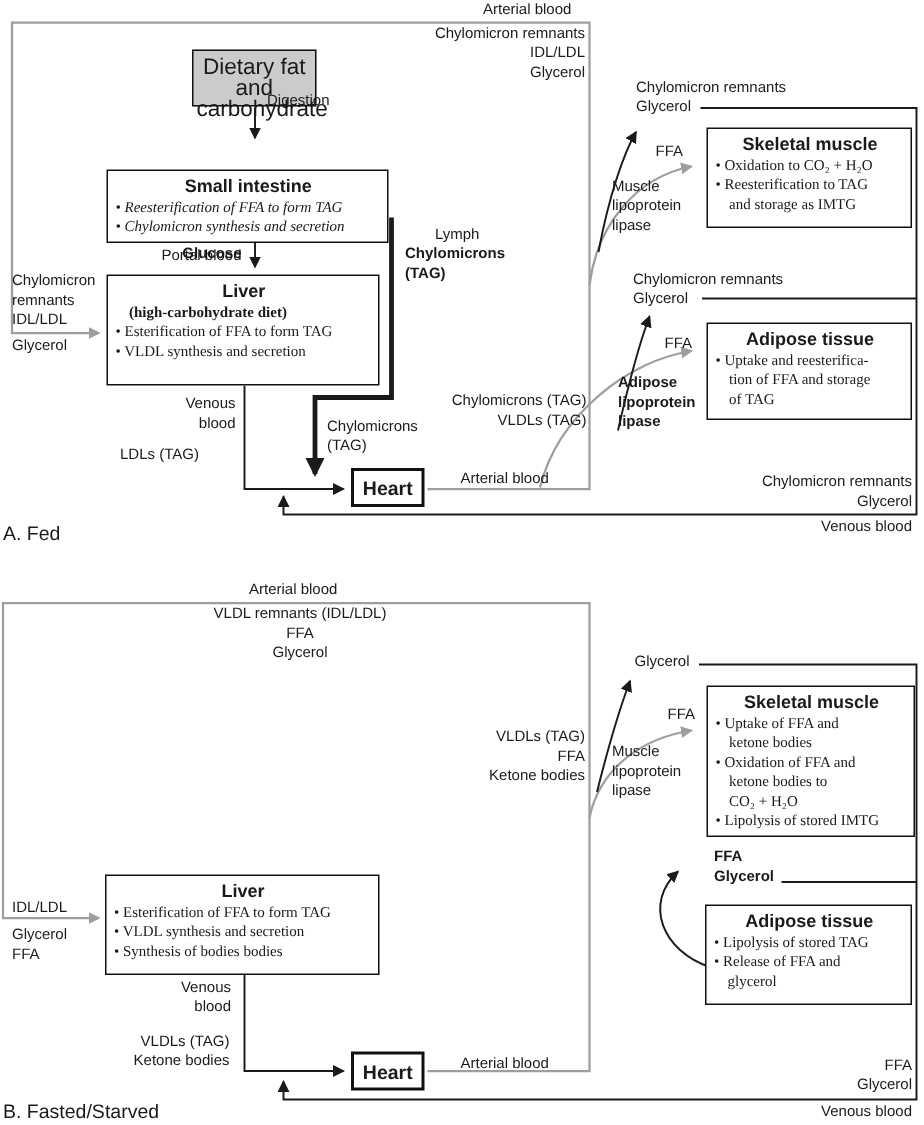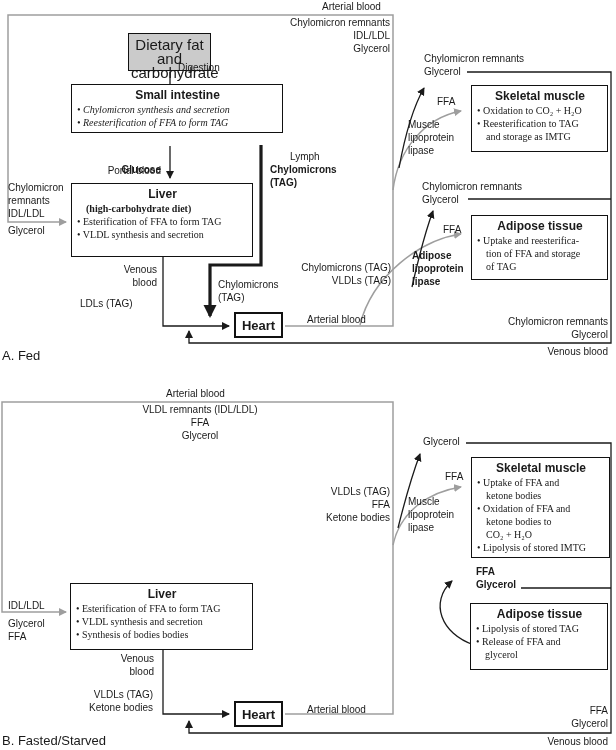--- a/index.html
+++ b/index.html
@@ -76,24 +76,24 @@
     <div>Glycerol</div>
   </div>
 
   <div class="dietary" style="left:128px;top:33px;width:83px;height:38px;">
     <div>Dietary fat and</div>
     <div>carbohydrate</div>
   </div>
 
   <div class="lbl" style="left:178px;top:61px;">Digestion</div>
 
-  <div class="obox" style="left:71px;top:84px;width:212px;height:49px;">
+  <div class="obox" style="left:71px;top:113px;width:188px;height:49px;">
     <div class="t">Small intestine</div>
+    <div class="l li">• Reesterification of FFA to form TAG</div>
     <div class="l li">• Chylomicron synthesis and secretion</div>
-    <div class="l li">• Reesterification of FFA to form TAG</div>
   </div>
 
   <div class="lbl rt" style="right:455px;top:150px;margin-top:14px;">Portal blood</div>
   <div class="lbl rt bd" style="right:455px;top:163px;">Glucose</div>
 
   <div class="lbl" style="left:270px;top:150px;margin-left:20px;">Lymph</div>
   <div class="lbl bd" style="left:270px;top:163px;">Chylomicrons</div>
   <div class="lbl bd" style="left:270px;top:176px;">(TAG)</div>
 
   <div class="lbl" style="left:8px;top:181px;">

